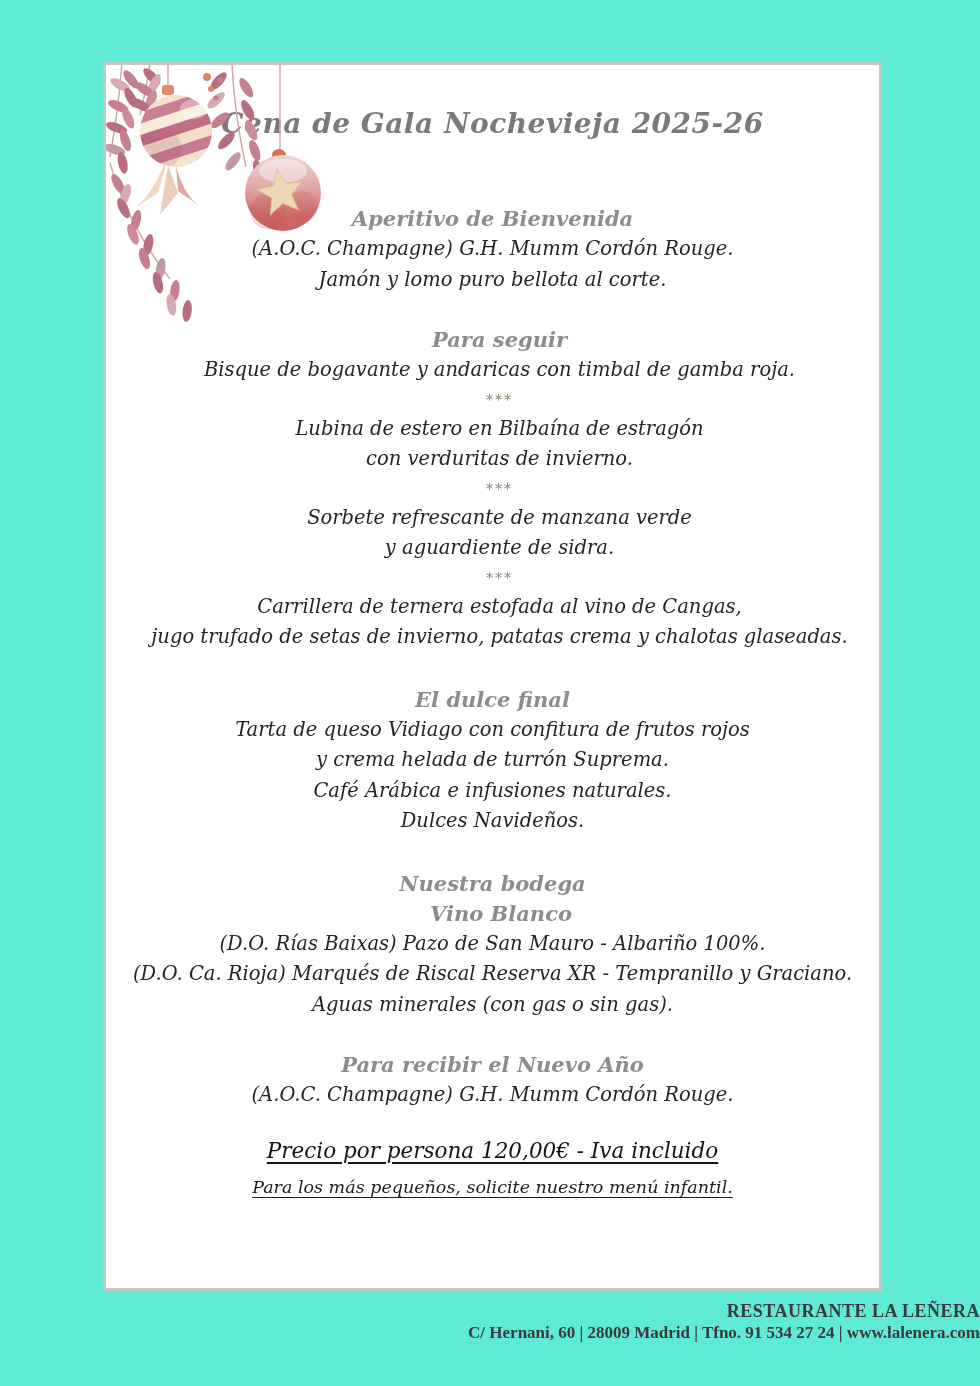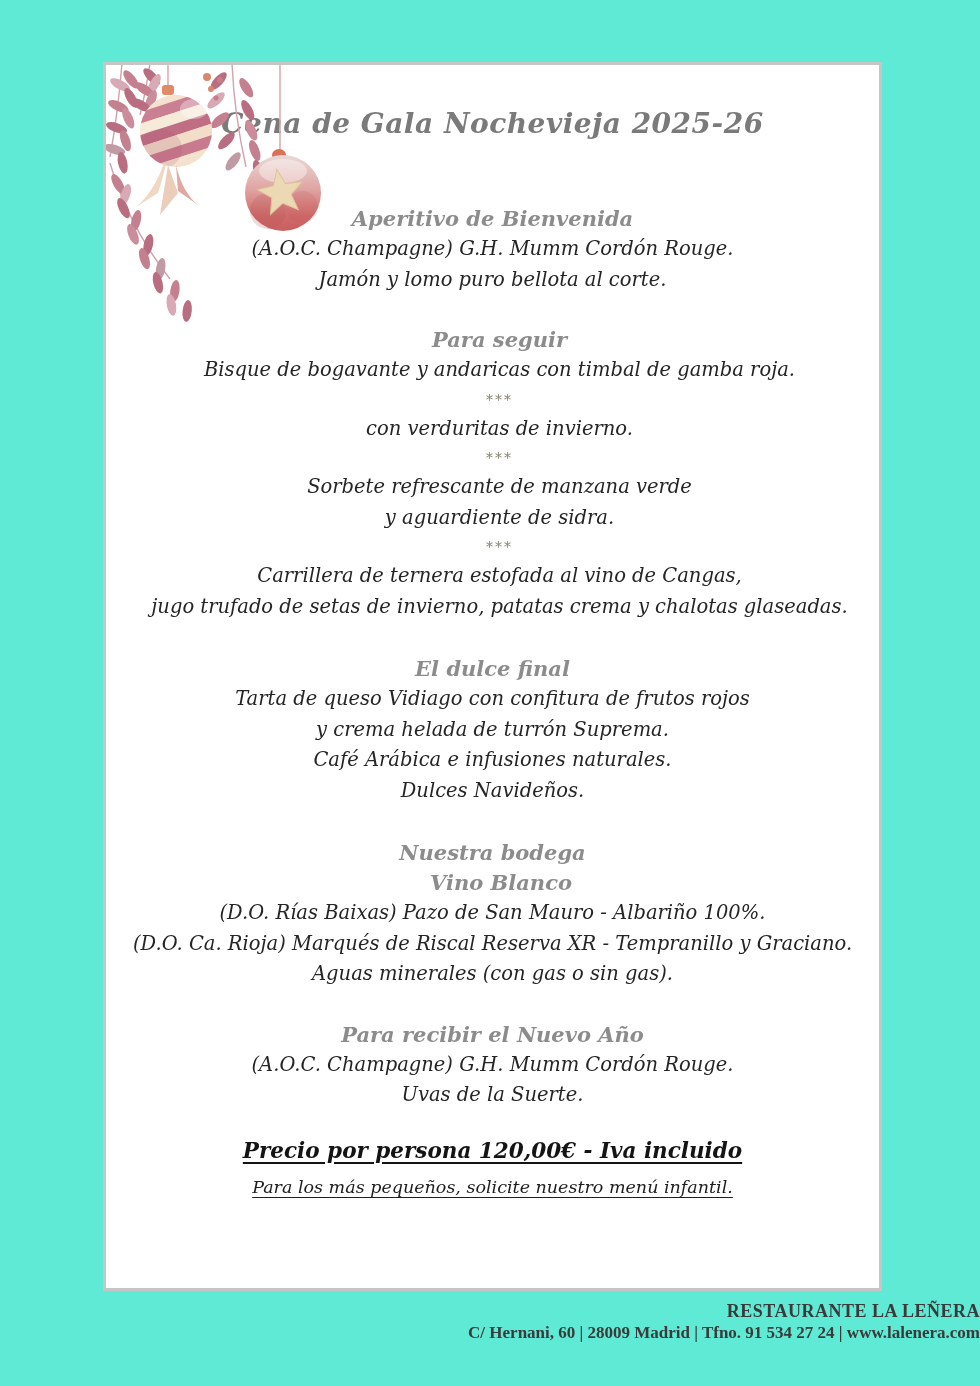--- a/index.html
+++ b/index.html
@@ -13,21 +13,21 @@
          color:#7a7a7a;letter-spacing:.5px;}
   .heading{font-size:21px;line-height:30px;font-weight:bold;font-style:italic;color:#8c8c8c;}
   .sub{font-size:21px;line-height:30px;font-weight:bold;font-style:italic;color:#8c8c8c;margin-left:17px;}
   .line{font-size:19.5px;line-height:30.5px;font-style:italic;color:#252525;}
   .sep{font-size:14px;line-height:28px;font-style:italic;color:#85856f;letter-spacing:2px;}
   #sec-aperitivo{margin-top:62px;}
   #sec-seguir{margin-top:30px;padding-left:14px;}
   #sec-dulce{margin-top:32px;}
   #sec-bodega{margin-top:32px;}
   #sec-nuevo{margin-top:30px;}
-  .price{margin-top:24px;font-size:21.5px;line-height:32px;font-weight:bold;font-style:italic;
+  .price{margin-top:24px;font-size:21.5px;line-height:32px;font-weight:normal;font-style:italic;
          color:#141414;text-decoration:underline;text-underline-offset:4px;}
   .kids{margin-top:6px;font-size:17.5px;line-height:28px;font-style:italic;color:#1e1e1e;
         text-decoration:underline;text-underline-offset:4px;text-align:center;}
   .footer{position:absolute;left:16px;right:0;top:1300px;text-align:right;
           font-family:"Liberation Serif", serif;color:#3a3a3a;font-weight:bold;}
   .footer-name{font-size:18px;line-height:22px;letter-spacing:.5px;}
   .footer-contact{font-size:17px;line-height:22px;}
 </style>
 </head>
 <body>
@@ -142,20 +142,21 @@
     <div class="section" id="sec-aperitivo">
       <div class="heading">Aperitivo de Bienvenida</div>
       <div class="line">(A.O.C. Champagne) G.H. Mumm Cordón Rouge.</div>
       <div class="line">Jamón y lomo puro bellota al corte.</div>
     </div>
 
     <div class="section" id="sec-seguir">
       <div class="heading">Para seguir</div>
       <div class="line">Bisque de bogavante y andaricas con timbal de gamba roja.</div>
       <div class="sep">***</div>
+      <div class="line">Lubina de estero en Bilbaína de estragón</div>
       <div class="line">con verduritas de invierno.</div>
       <div class="sep">***</div>
       <div class="line">Sorbete refrescante de manzana verde</div>
       <div class="line">y aguardiente de sidra.</div>
       <div class="sep">***</div>
       <div class="line">Carrillera de ternera estofada al vino de Cangas,</div>
       <div class="line">jugo trufado de setas de invierno, patatas crema y chalotas glaseadas.</div>
     </div>
 
     <div class="section" id="sec-dulce">
@@ -170,21 +171,20 @@
       <div class="heading">Nuestra bodega</div>
       <div class="sub">Vino Blanco</div>
       <div class="line">(D.O. Rías Baixas) Pazo de San Mauro - Albariño 100%.</div>
       <div class="line">(D.O. Ca. Rioja) Marqués de Riscal Reserva XR - Tempranillo y Graciano.</div>
       <div class="line">Aguas minerales (con gas o sin gas).</div>
     </div>
 
     <div class="section" id="sec-nuevo">
       <div class="heading">Para recibir el Nuevo Año</div>
       <div class="line">(A.O.C. Champagne) G.H. Mumm Cordón Rouge.</div>
-      <div class="line">Uvas de la Suerte.</div>
     </div>
 
     <div class="price">Precio por persona 120,00€ - Iva incluido</div>
     <div class="kids">Para los más pequeños, solicite nuestro menú infantil.</div>
   </div>
 
   <div class="footer">
     <div class="footer-name">RESTAURANTE LA LEÑERA</div>
     <div class="footer-contact">C/ Hernani, 60  |  28009 Madrid | Tfno. 91 534 27 24 | www.lalenera.com</div>
   </div>

